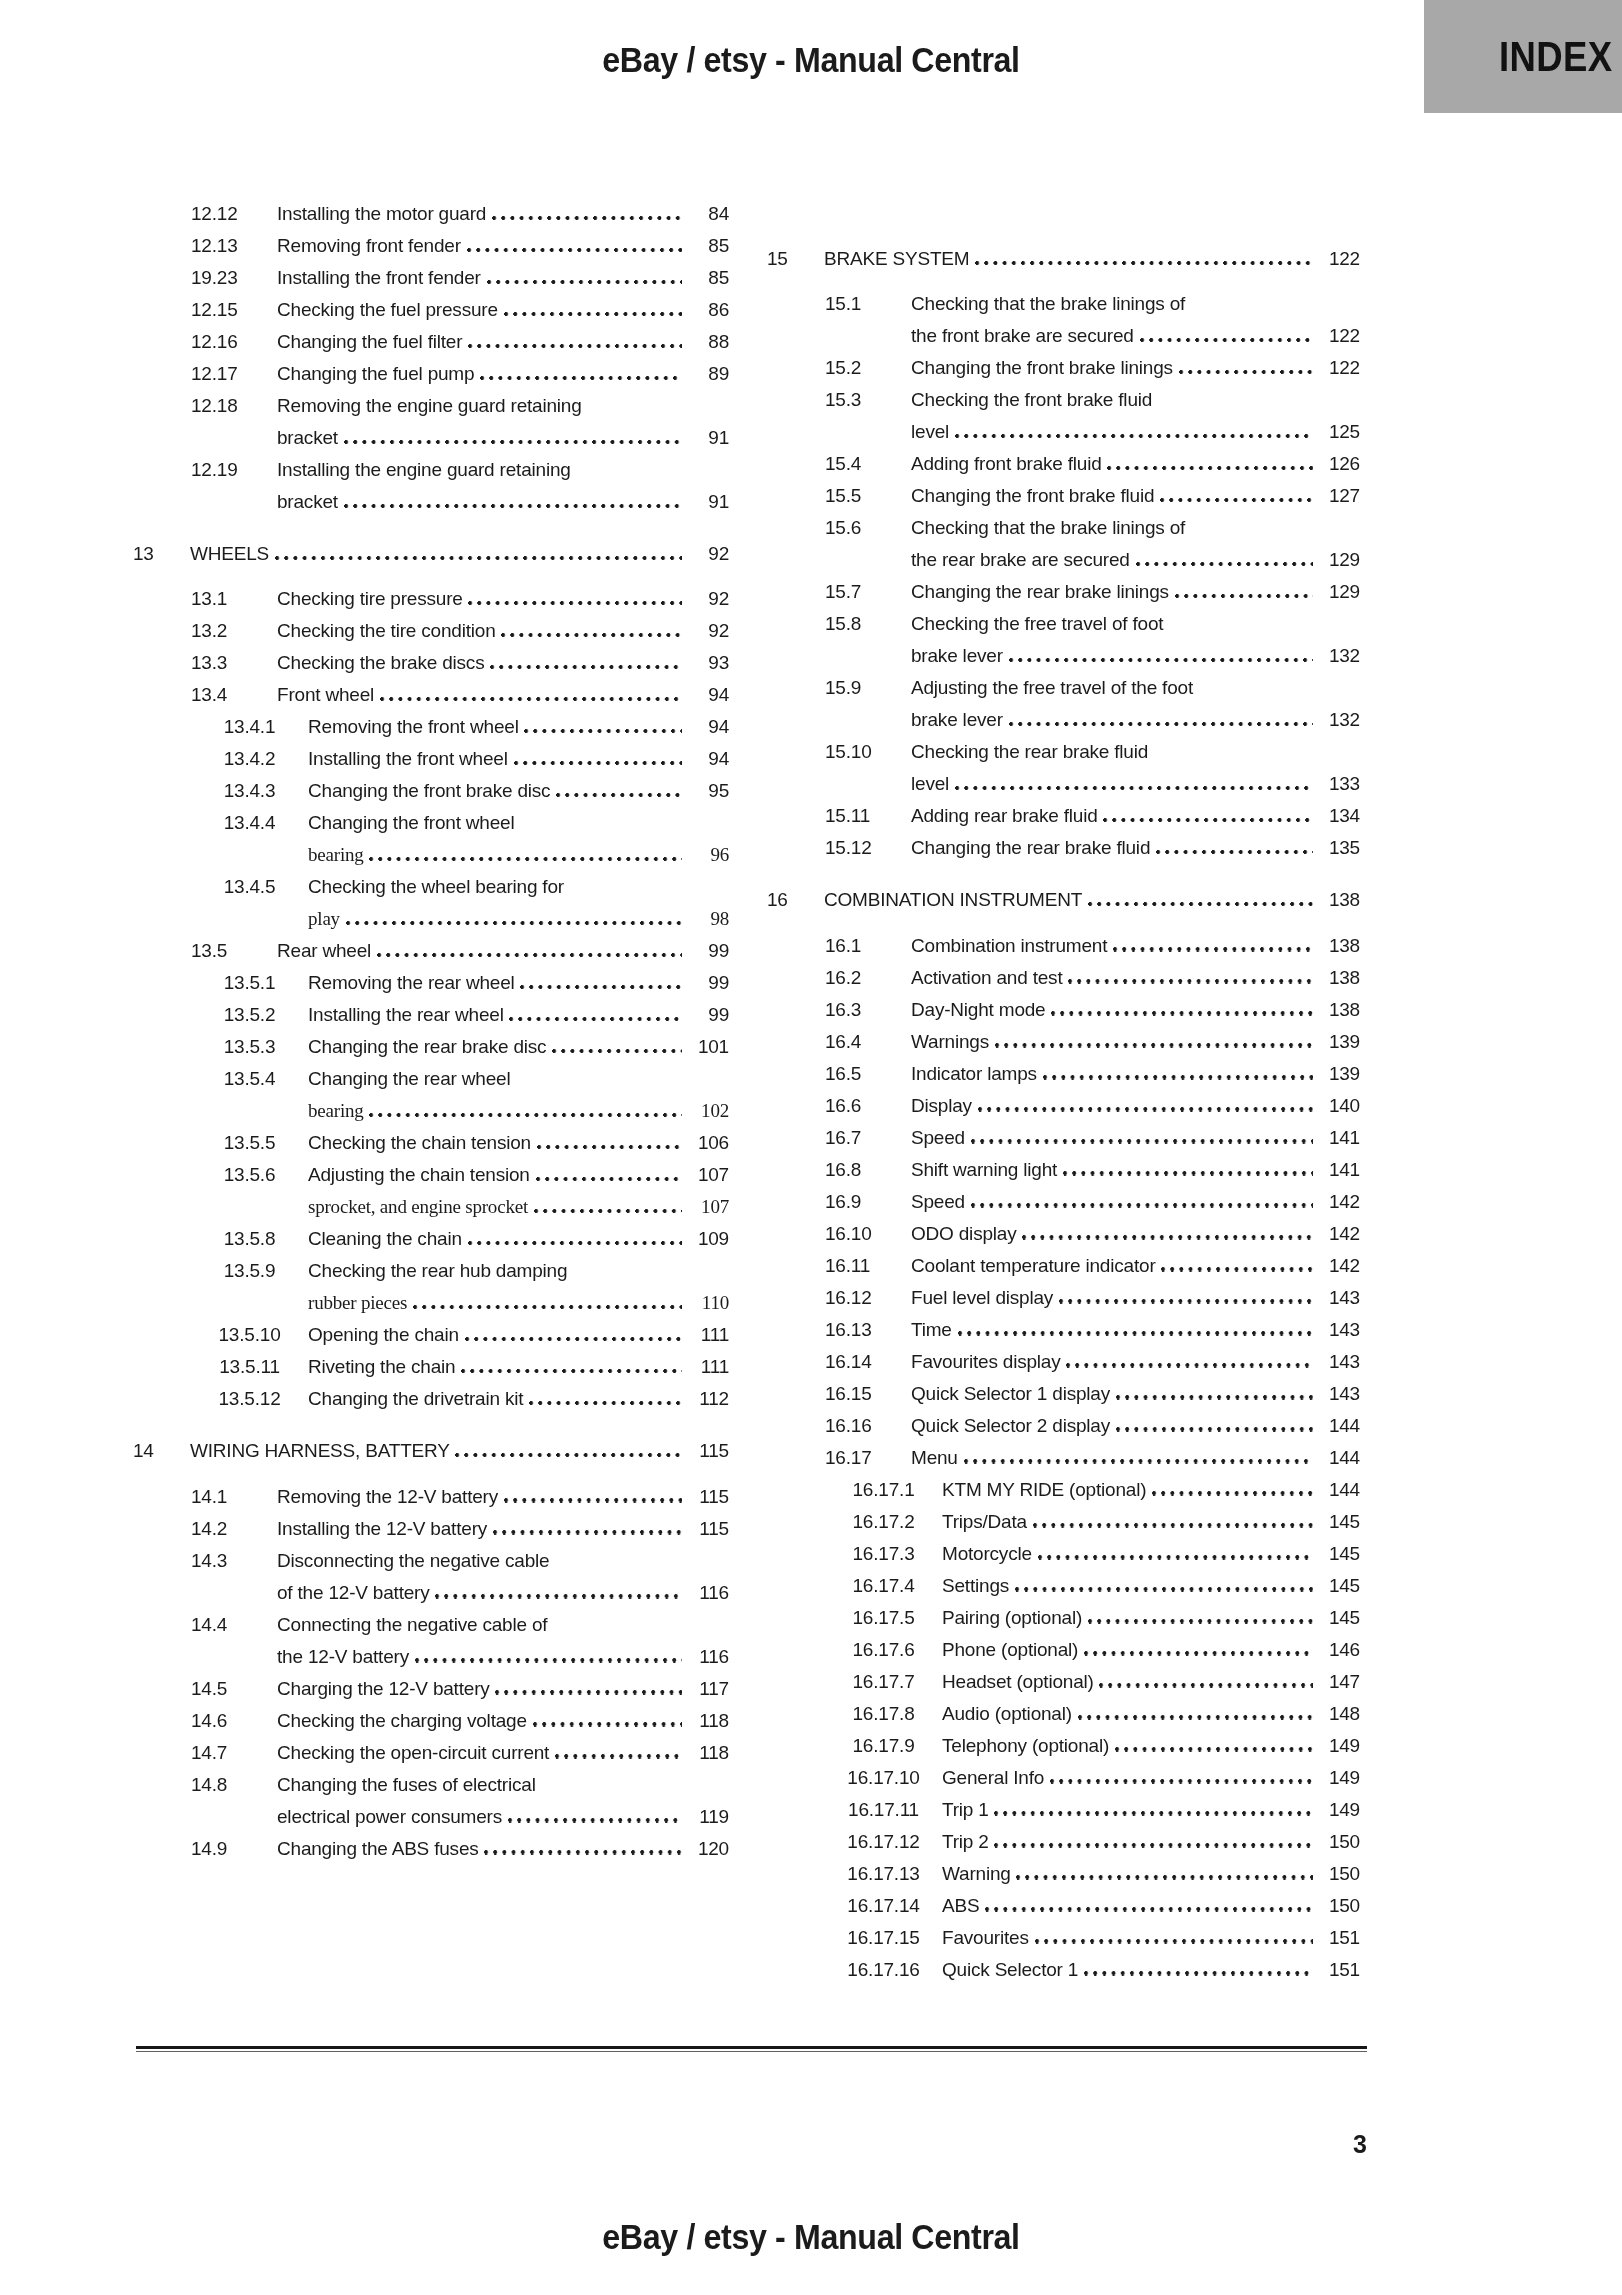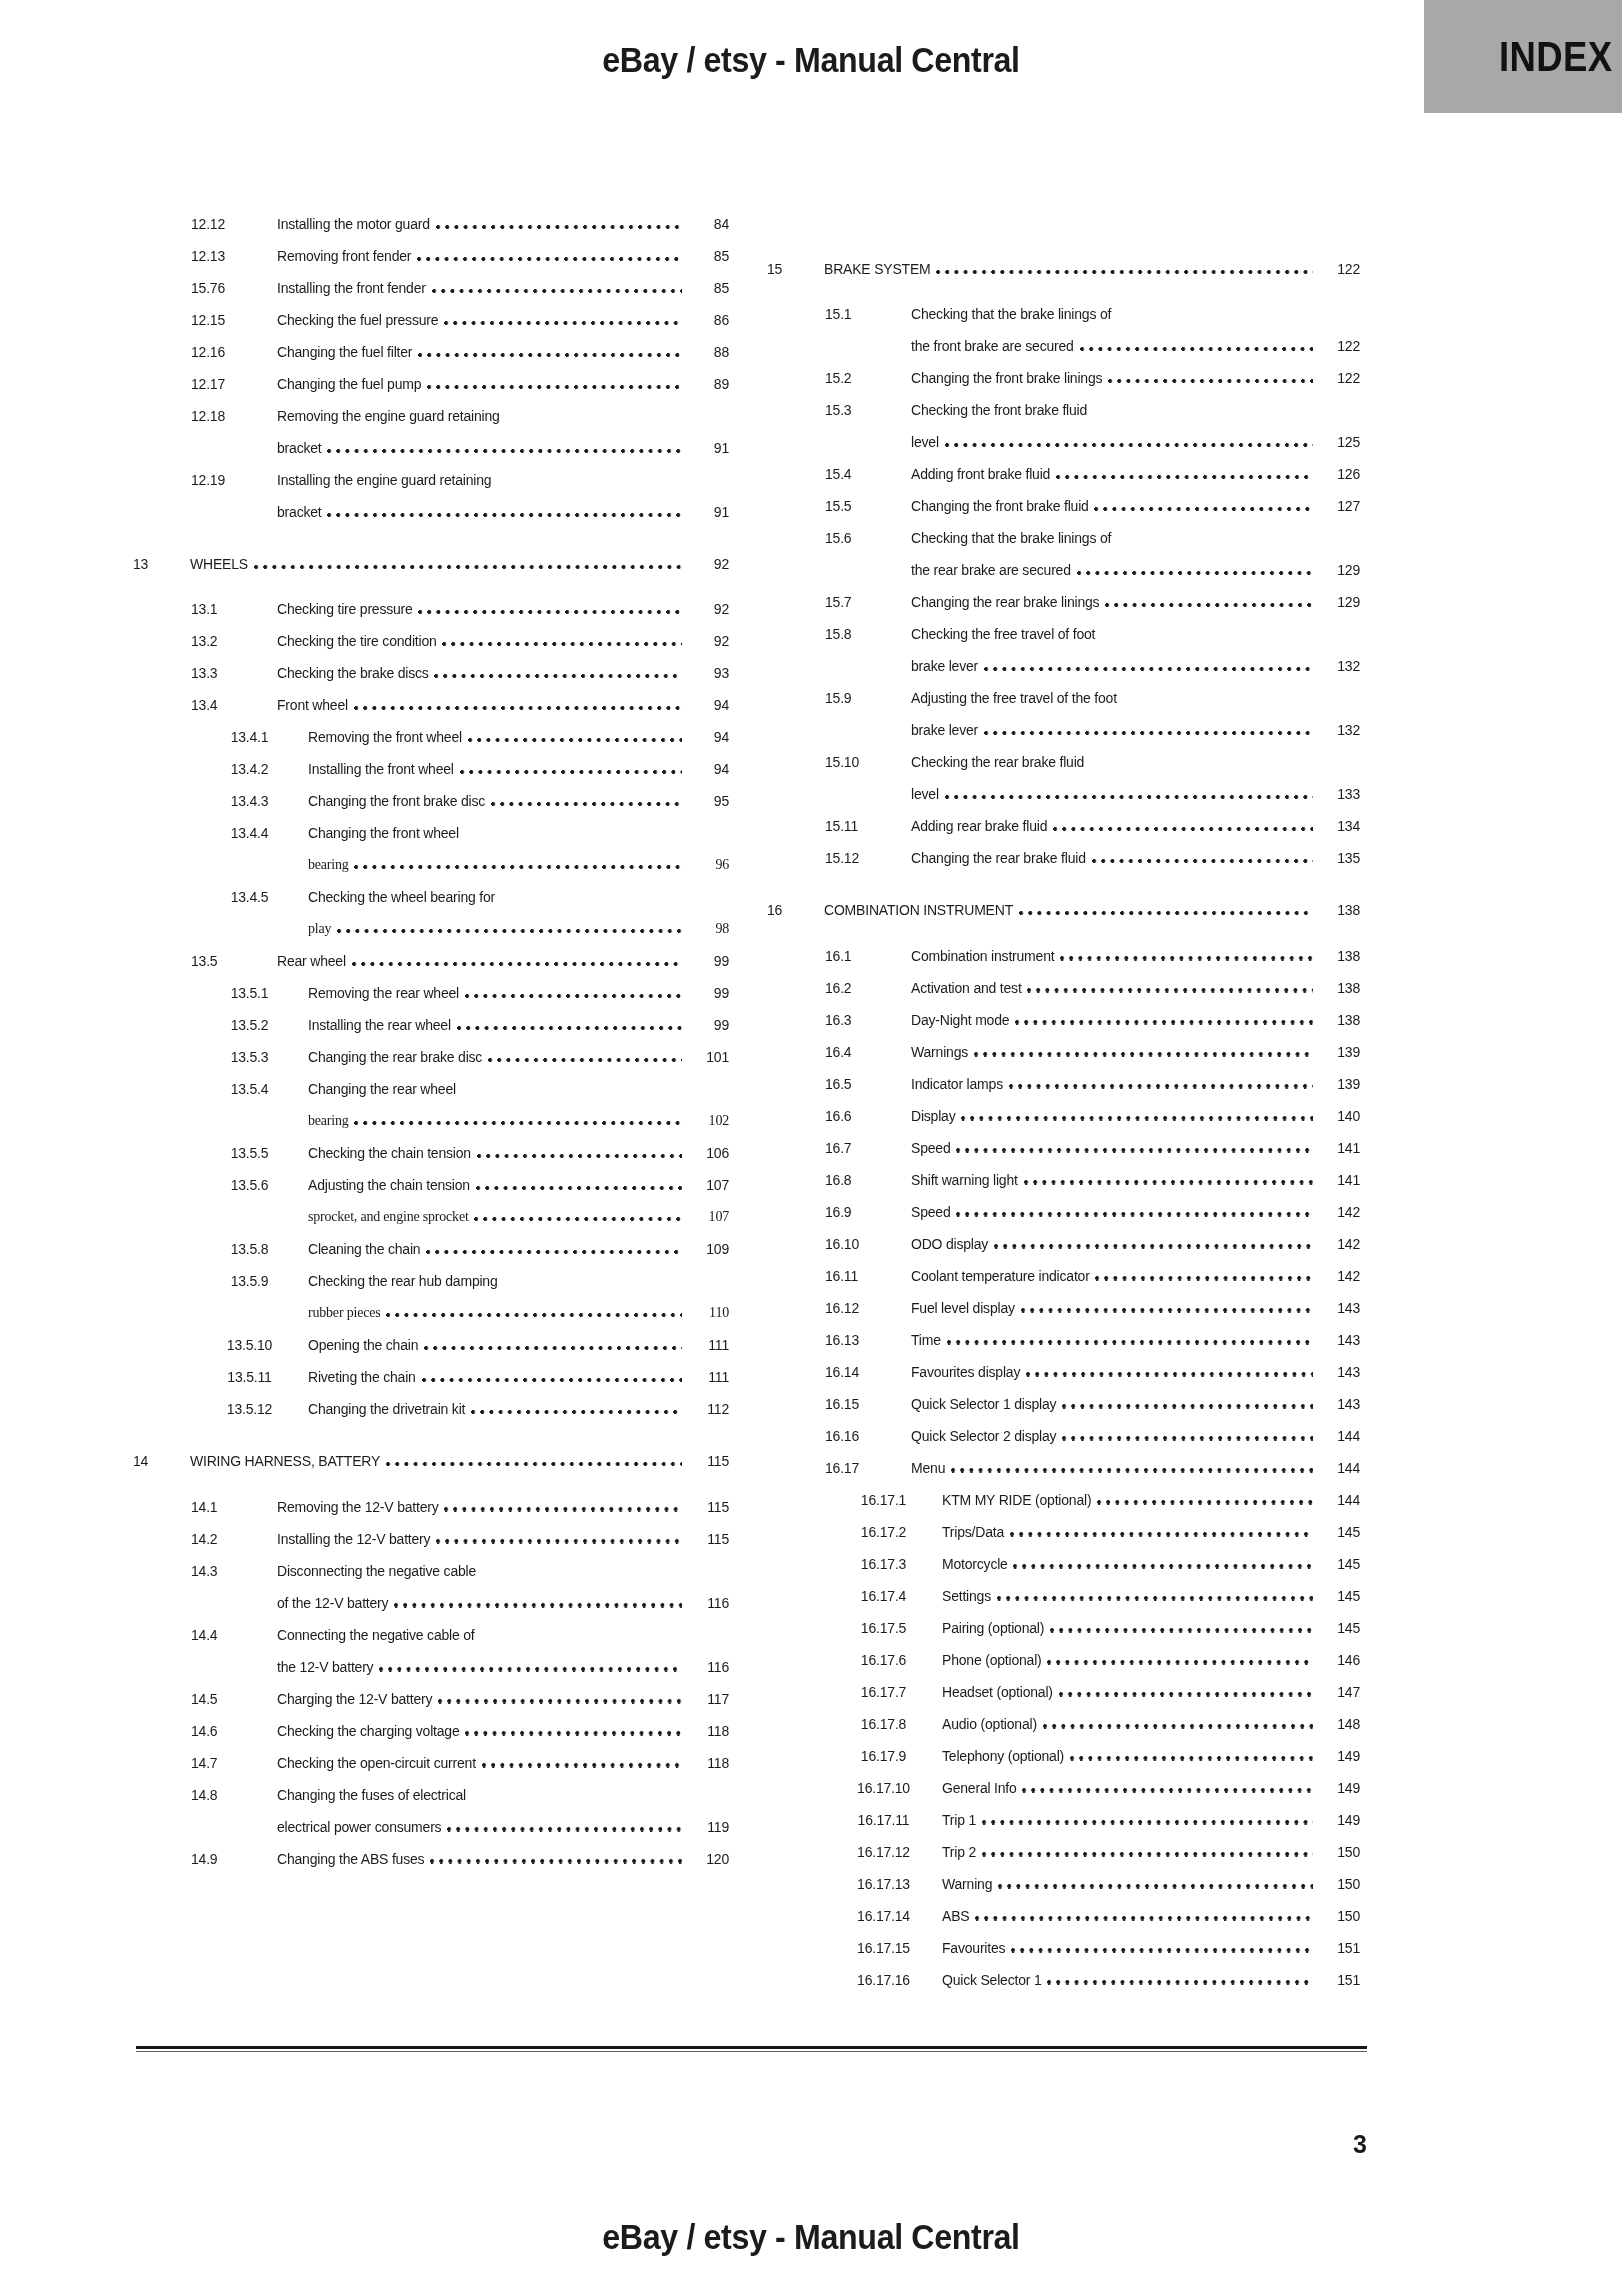--- a/index.html
+++ b/index.html
@@ -24,22 +24,22 @@
     background: #a8a8a8;
     display: flex; align-items: center; justify-content: flex-end;
   }
   .index-label {
     font-size: 43px; font-weight: bold; color: #121212;
     transform: scaleX(0.85); letter-spacing: 0.4px;
   }
 
   
   .col {
-    position: absolute; top: 208px;
-    font-size: 14px; line-height: 32px; letter-spacing: -0.2px;
+    position: absolute; top: 198px;
+    font-size: 19px; line-height: 32px; letter-spacing: -0.2px;
   }
   .col-left  { left: 133px; width: 596px; }
   .col-right { left: 767px; width: 593px; margin-top: 45px; }
 
   .entry.chapter { margin-top: 20px; margin-bottom: 13.3px; }
   .col .entry:first-child { margin-top: 0; }
 
   .line { display: flex; align-items: baseline; }
   .entry.section    > .line, 
   .entry.subsection > .line { padding-left: 58px; }
@@ -106,21 +106,21 @@
     <div class="entry section">
       <div class="line">
         <span class="num">12.13</span>
         <span class="txt">Removing front fender</span>
         <span class="dots"></span>
         <span class="page">85</span>
       </div>
     </div>
     <div class="entry section">
       <div class="line">
-        <span class="num">15.76</span>
+        <span class="num">19.23</span>
         <span class="txt">Installing the front fender</span>
         <span class="dots"></span>
         <span class="page">85</span>
       </div>
     </div>
     <div class="entry section">
       <div class="line">
         <span class="num">12.15</span>
         <span class="txt">Checking the fuel pressure</span>
         <span class="dots"></span>

